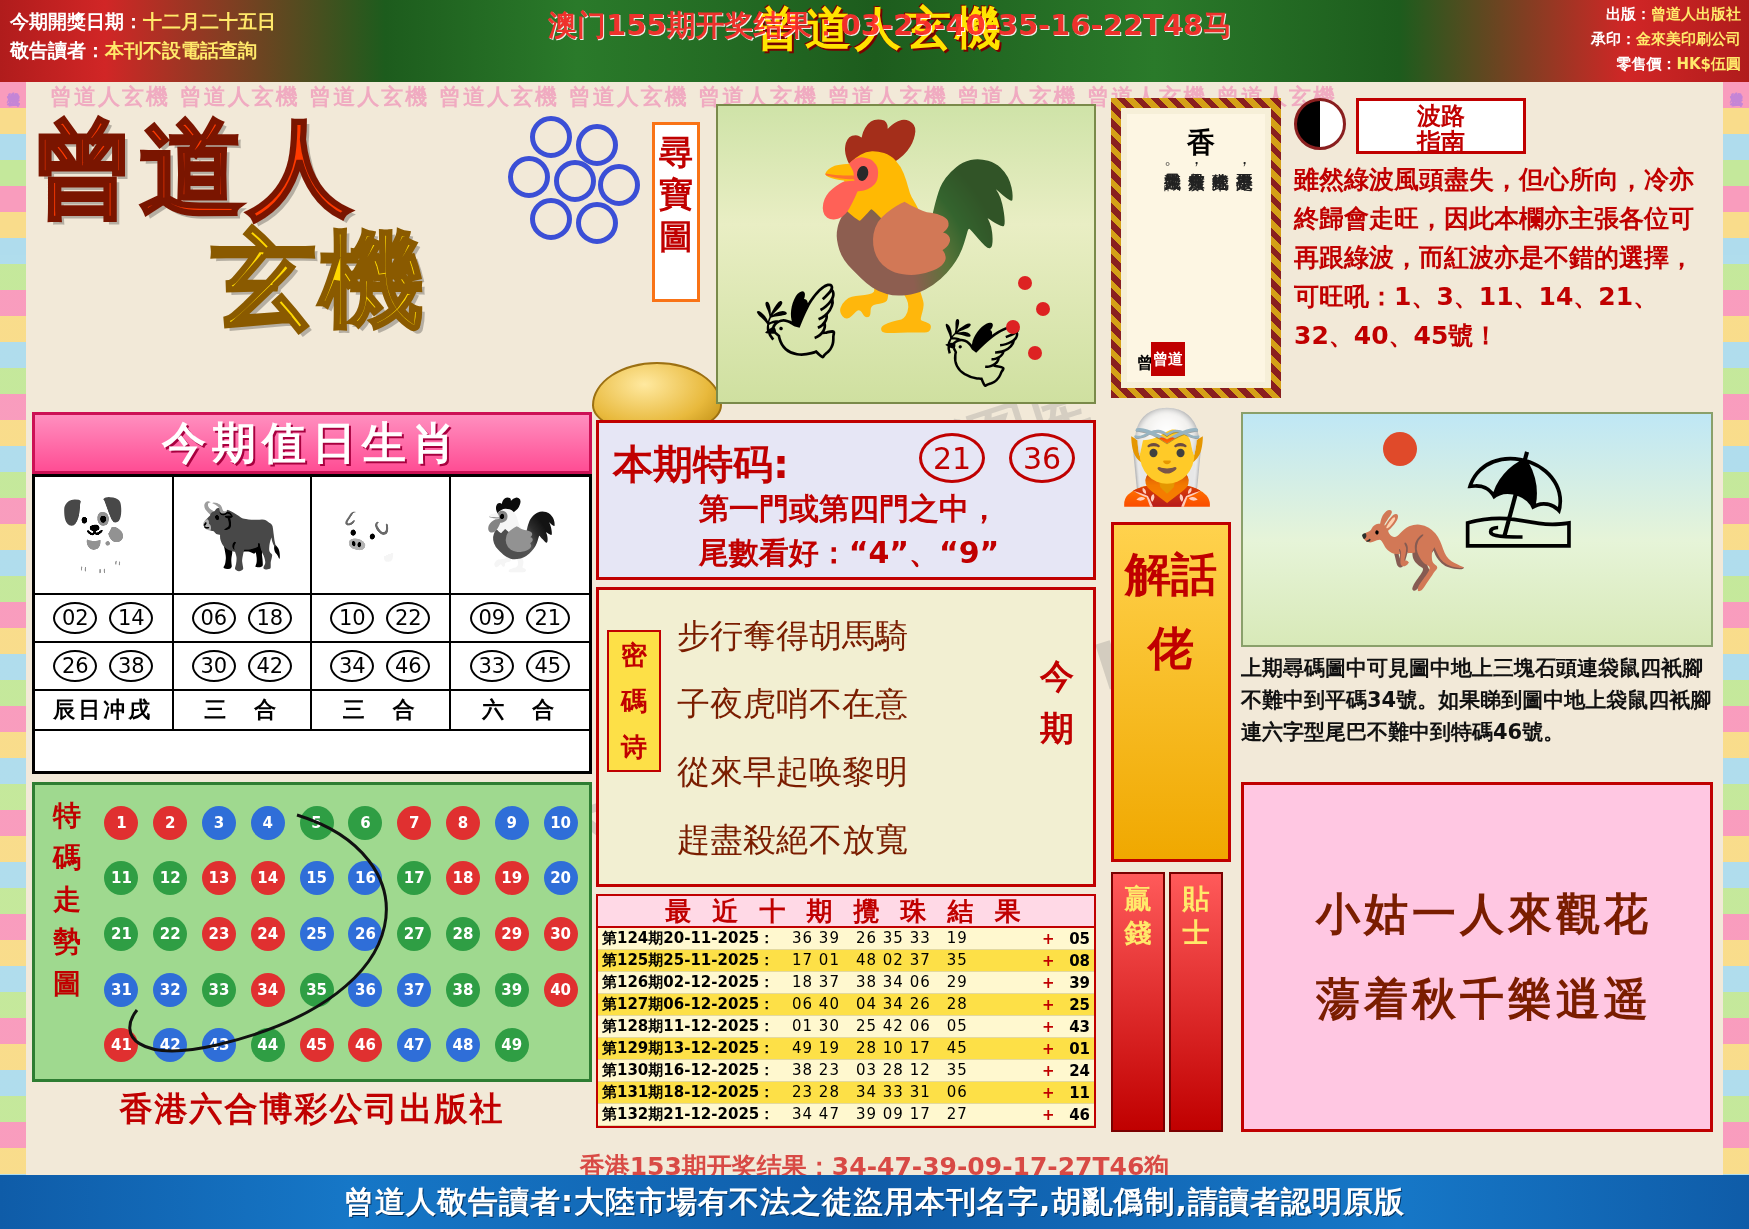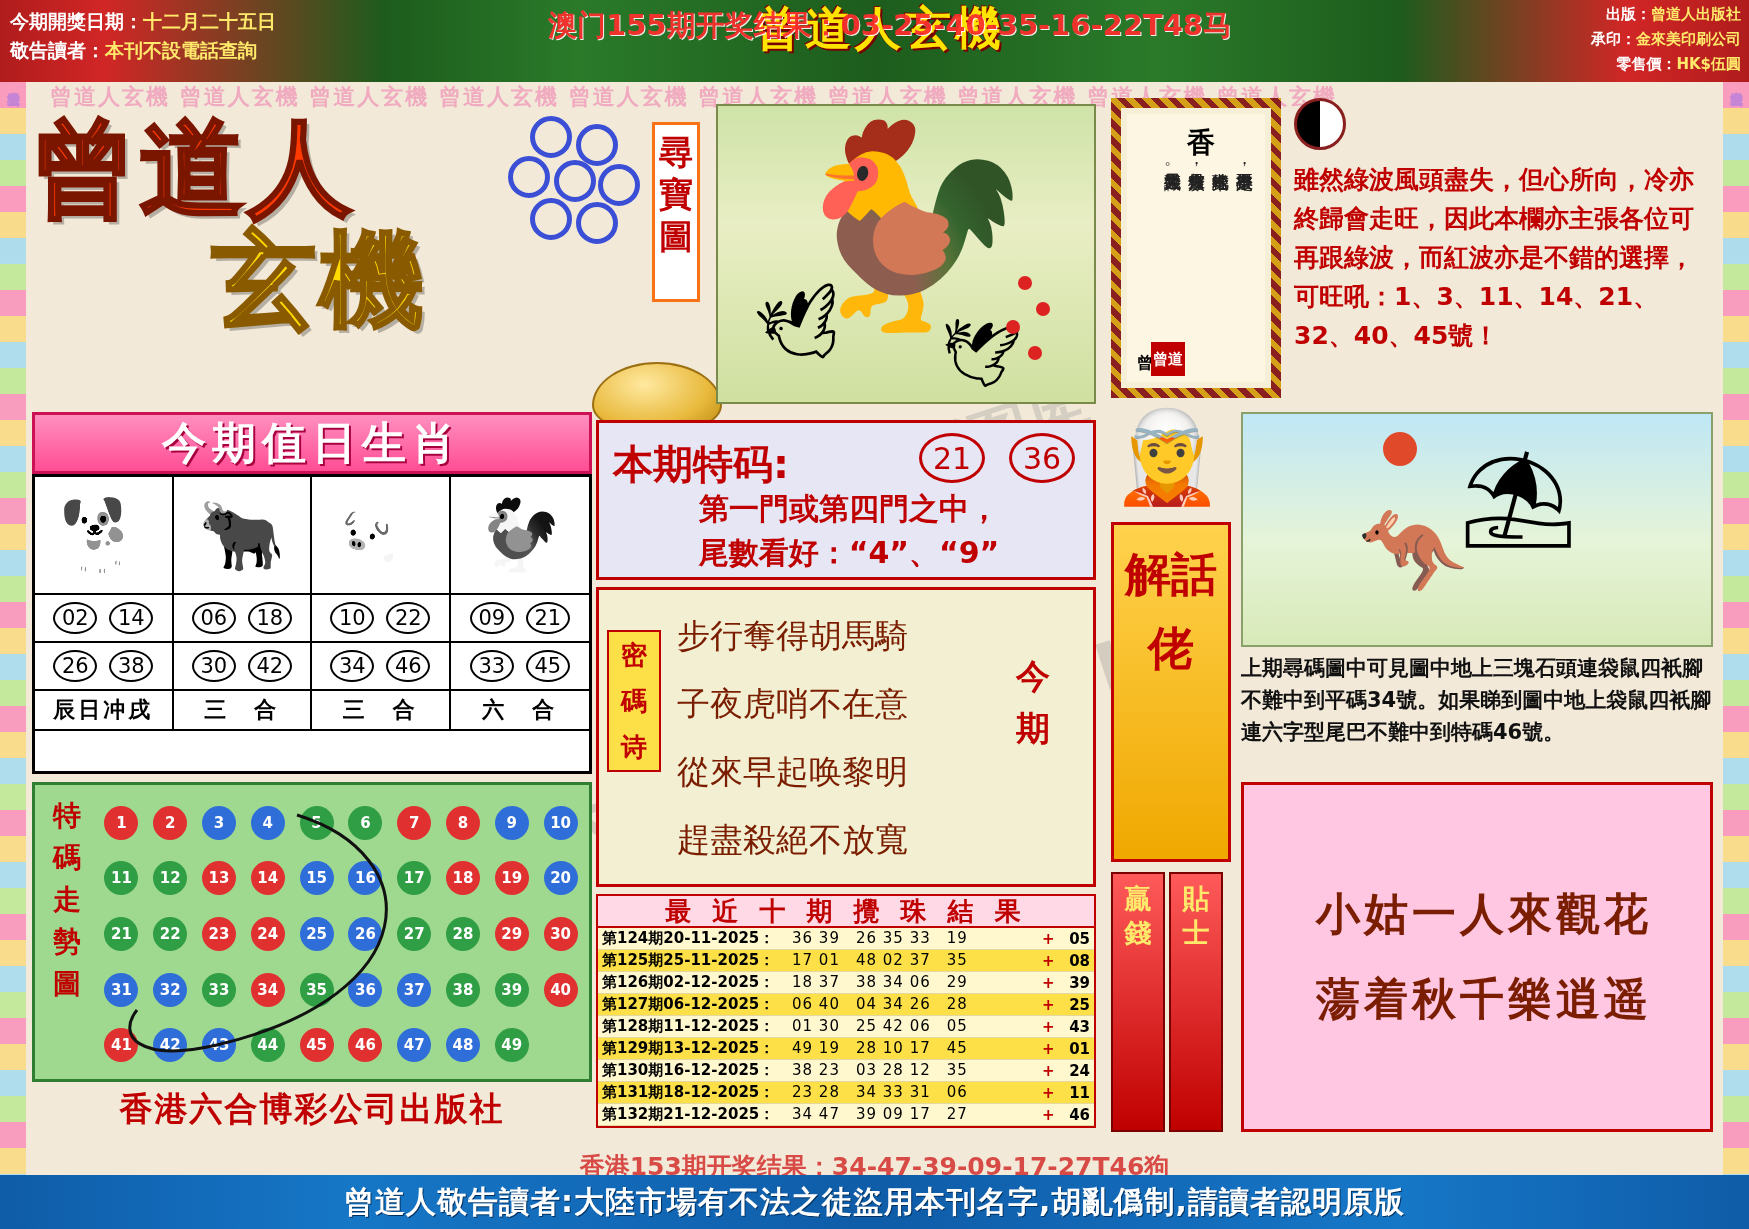--- a/index.html
+++ b/index.html
@@ -198,21 +198,21 @@
     position:absolute; left:570px; top:505px; width:500px; height:300px;
     background:#f2efd2; border:3px solid #c00000;
   }
   .mima-label {
     position:absolute; left:8px; top:40px; width:54px; color:#c00000; font-size:26px; font-weight:bold;
     text-align:center; line-height:46px;
     background:#fde047; border:2px solid #c00000;
   }
   .mima-poem { position:absolute; left:78px; top:12px; width:340px; font-size:33px; color:#7a1d00; line-height:68px; font-family:"DejaVu Serif","Liberation Serif",serif; }
   .jinqi {
-    position:absolute; left:406px; top:60px; width:56px; color:#c00000; font-size:34px; font-weight:bold;
+    position:absolute; left:430px; top:60px; width:56px; color:#c00000; font-size:34px; font-weight:bold;
     text-align:center; line-height:52px;
   }
 
   .recent-title {
     position:absolute; left:570px; top:812px; width:500px; height:34px;
     background:#ffd9e6; border:2px solid #c00000; color:#c00000; font-size:26px; font-weight:bold;
     display:flex; align-items:center; justify-content:center; letter-spacing:6px;
   }
   .recent-table {
     position:absolute; left:570px; top:846px; width:500px;
@@ -557,20 +557,24 @@
         </div>
         <div class="xiang-sign">
           <span>曾道人</span>
           <span class="xiang-seal">曾道</span>
         </div>
       </div>
     </div>
 
     <div class="bolu-box">
       <div class="bagua"></div>
+      <div class="bolu-title">
+        <div>波路</div>
+        <div>指南</div>
+      </div>
       <div class="bolu-text">雖然綠波風頭盡失，但心所向，冷亦終歸會走旺，因此本欄亦主張各位可再跟綠波，而紅波亦是不錯的選擇，可旺吼：1、3、11、14、21、32、40、45號！</div>
     </div>
 
     <div class="laoren">🧝</div>
     <div class="jiehualao">解話佬</div>
     <div class="yingqian">贏錢</div>
     <div class="tieshi">貼士</div>
 
     <div class="kangaroo-pic">
       <span class="sun"></span>

